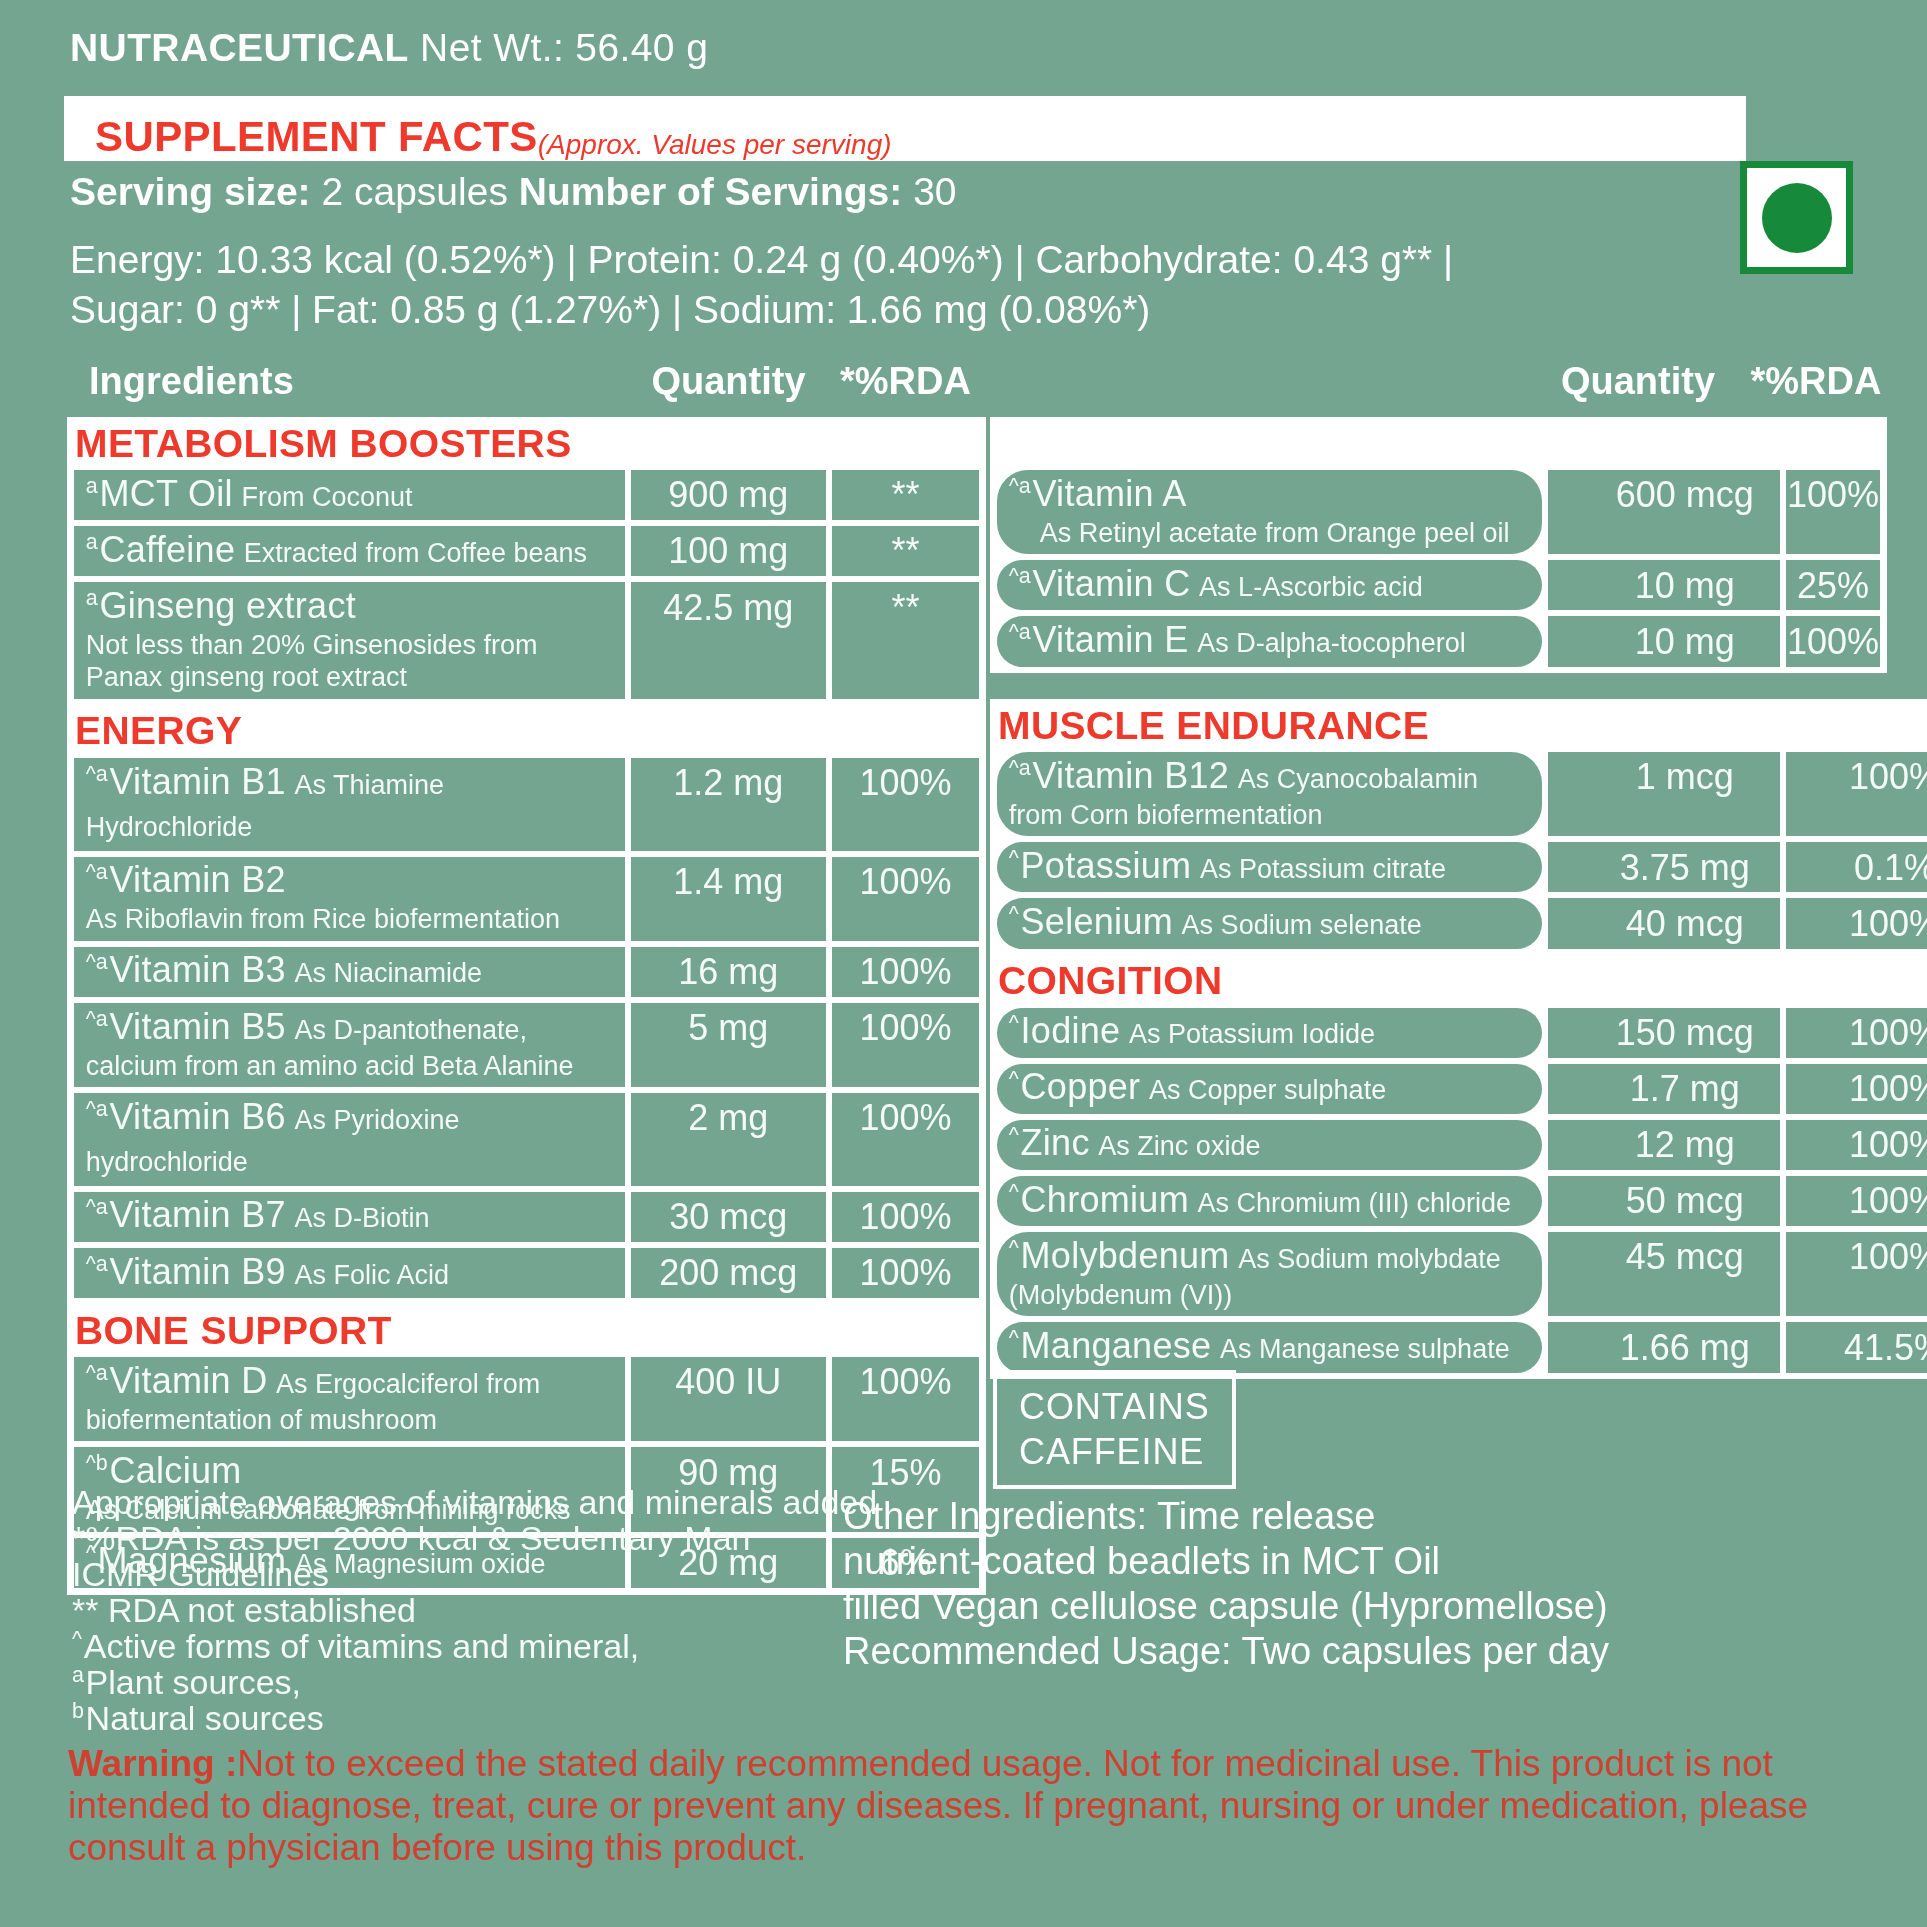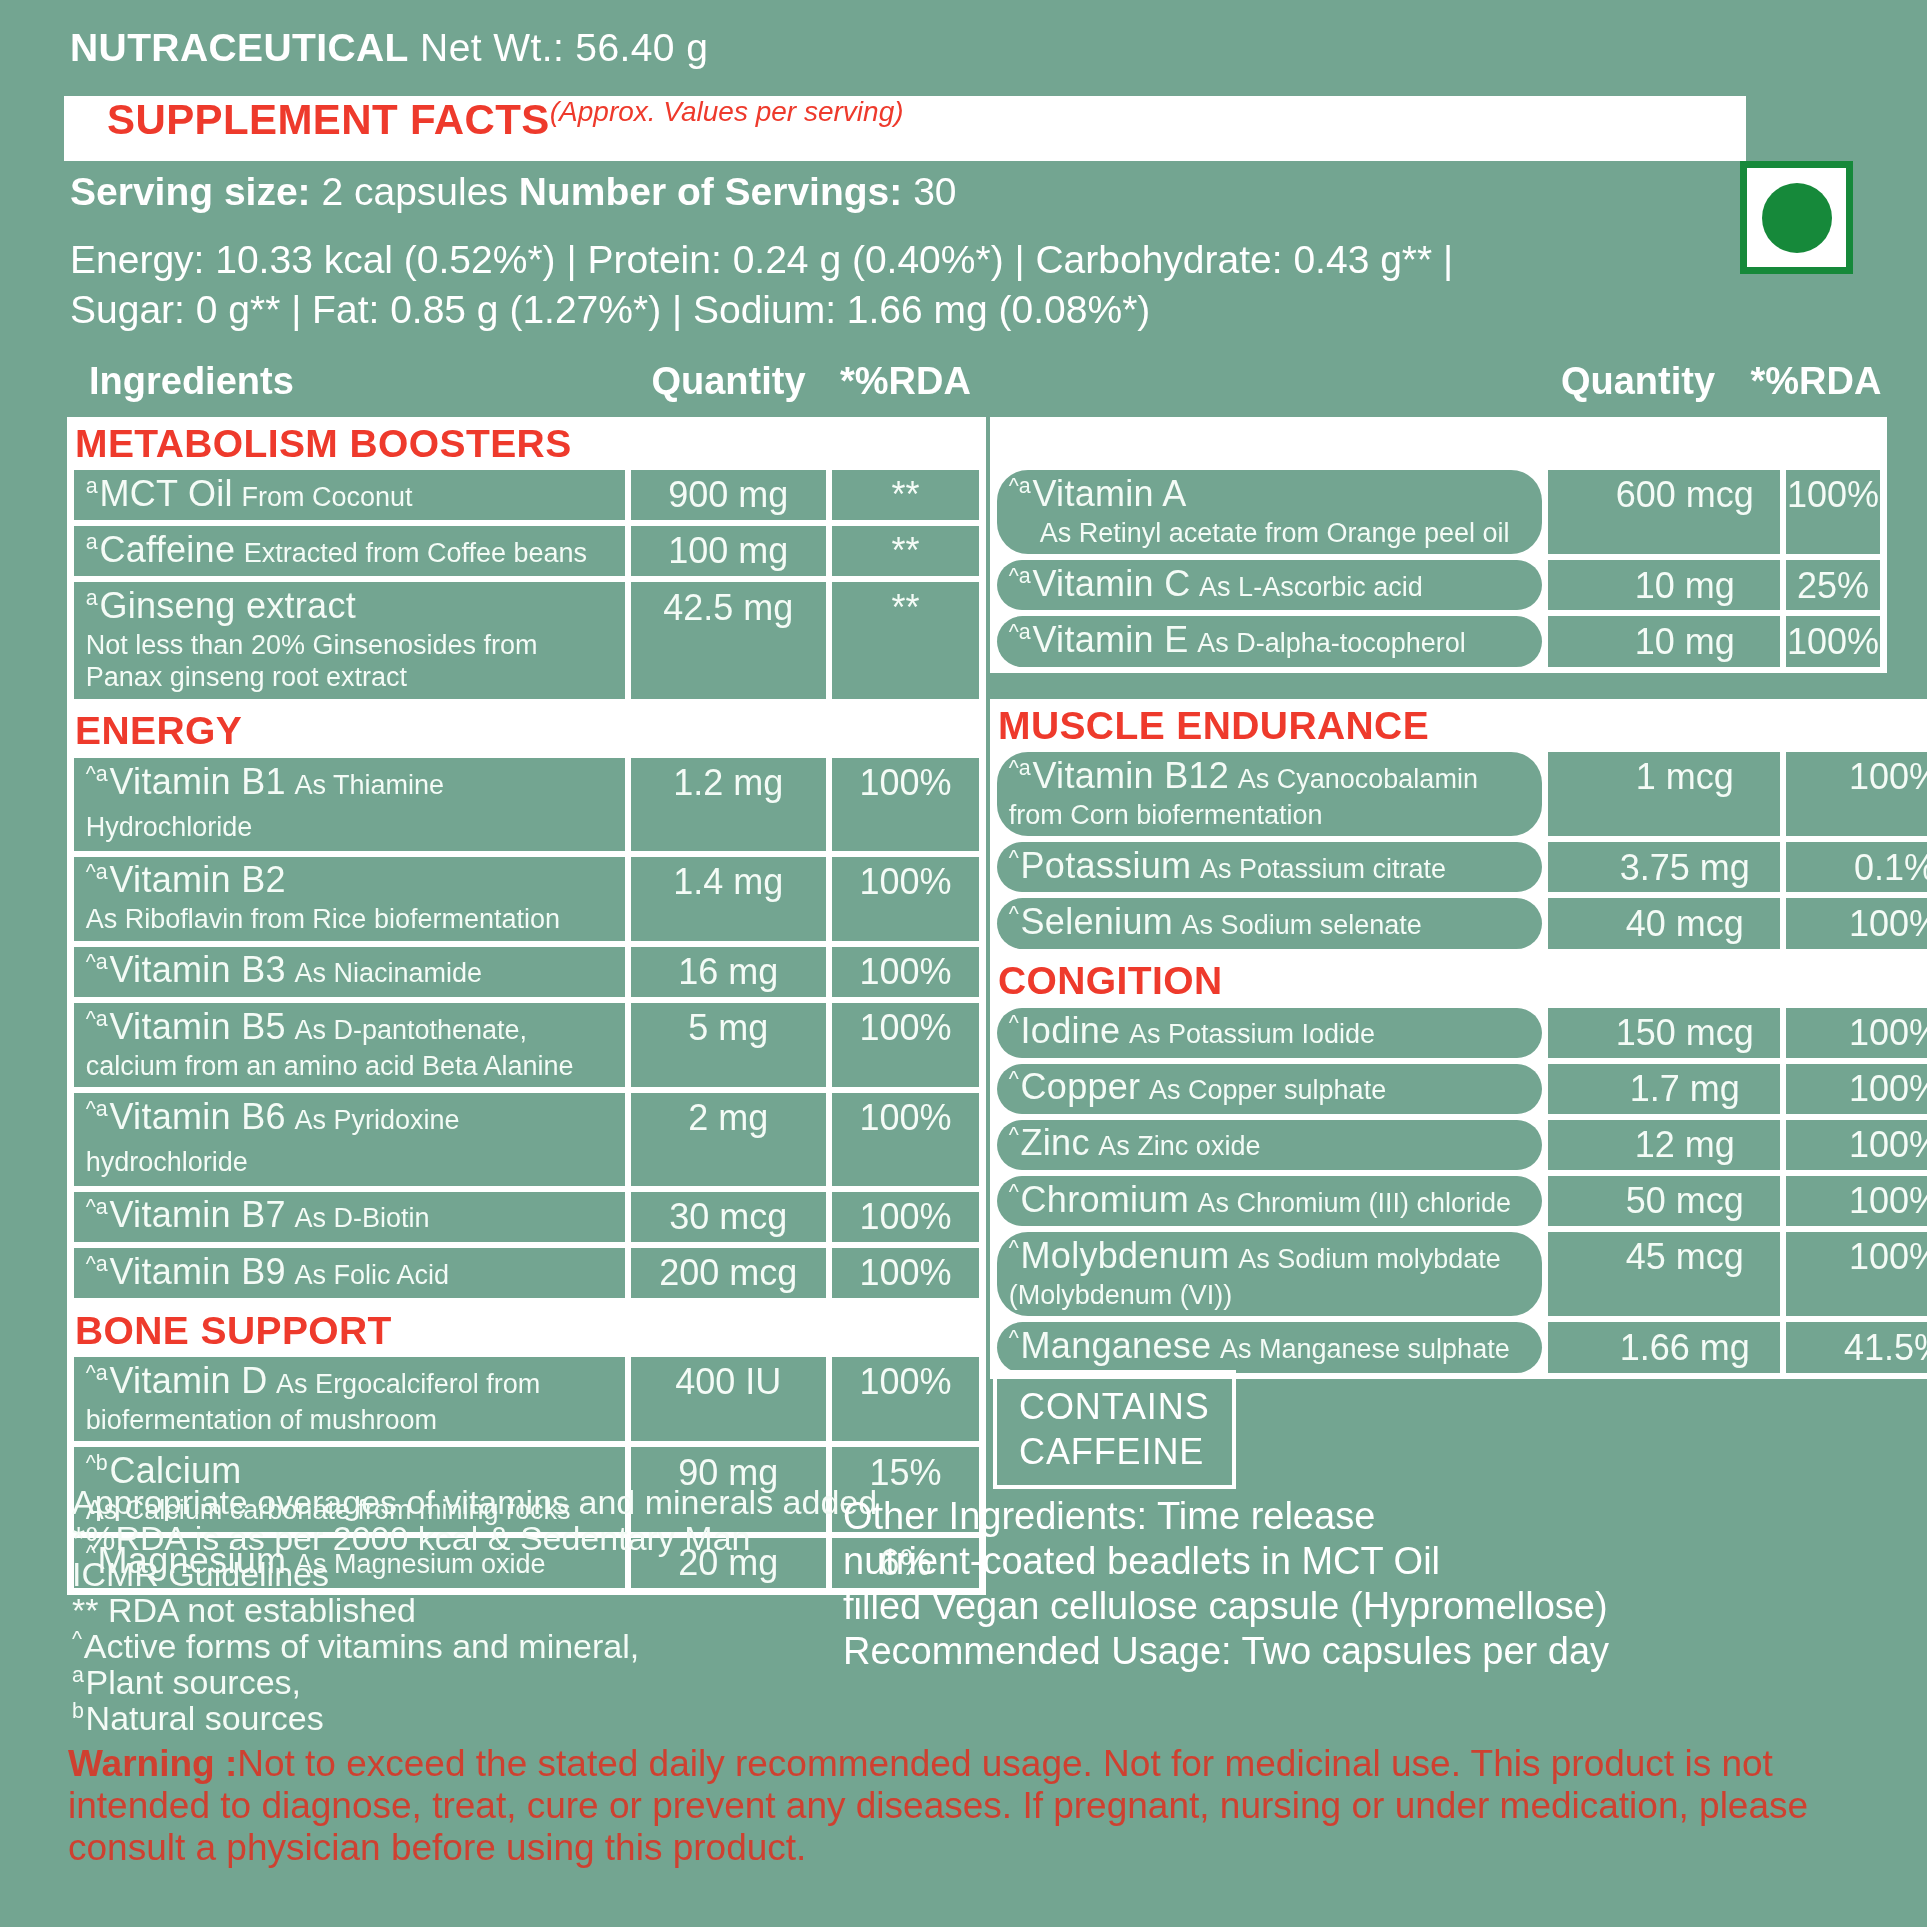--- a/index.html
+++ b/index.html
@@ -8,21 +8,21 @@
   }
   html,body{margin:0;padding:0;}
   body{background:var(--green);}
   .page{position:relative;width:1927px;height:1927px;background:var(--green);
         font-family:"Liberation Sans",sans-serif;overflow:hidden;}
   .abs{position:absolute;}
   
   .brand{left:70px;top:26px;font-size:39px;color:var(--white);letter-spacing:0.4px;}
   .brand .b{font-weight:800;}
   .facts-bar{left:64px;top:96px;width:1682px;height:65px;background:var(--white);
-             display:flex;align-items:flex-start;padding-left:43px;box-sizing:border-box;}
+             display:flex;align-items:flex-end;padding-left:31px;box-sizing:border-box;}
   .facts-title{color:var(--red);font-weight:800;font-size:42px;letter-spacing:0.4px;}
   .facts-sub{color:var(--red);font-style:italic;font-size:28px;font-weight:500;}
   .serving{left:70px;top:170px;font-size:39px;color:var(--white);}
   .serving .b{font-weight:800;}
   .macros{left:70px;top:235px;font-size:39px;line-height:50px;color:var(--white);width:1644px;}
   .veg{left:1740px;top:161px;width:113px;height:113px;background:var(--white);
        border:7.7px solid var(--veg);box-sizing:border-box;display:flex;align-items:center;justify-content:center;}
   .veg .dot{width:70px;height:70px;border-radius:50%;background:var(--veg);}
   
   .colhead{font-size:38px;font-weight:800;color:var(--white);top:360px;}

